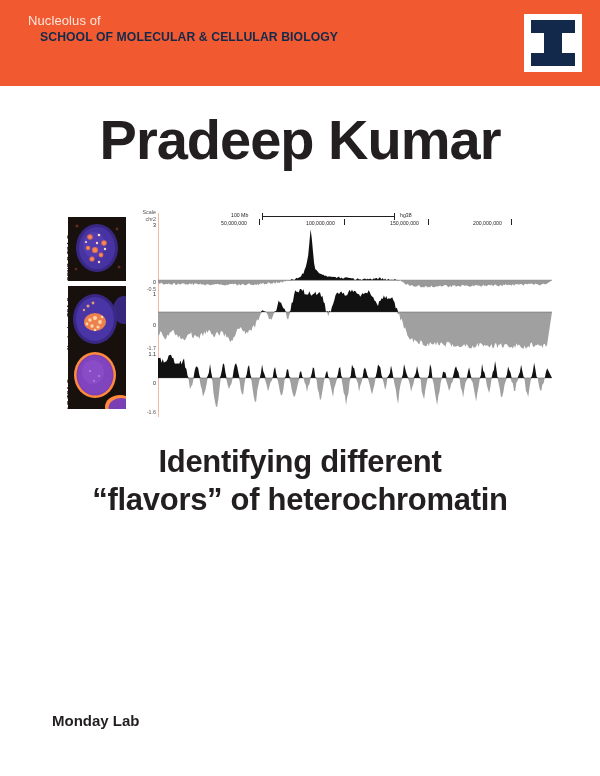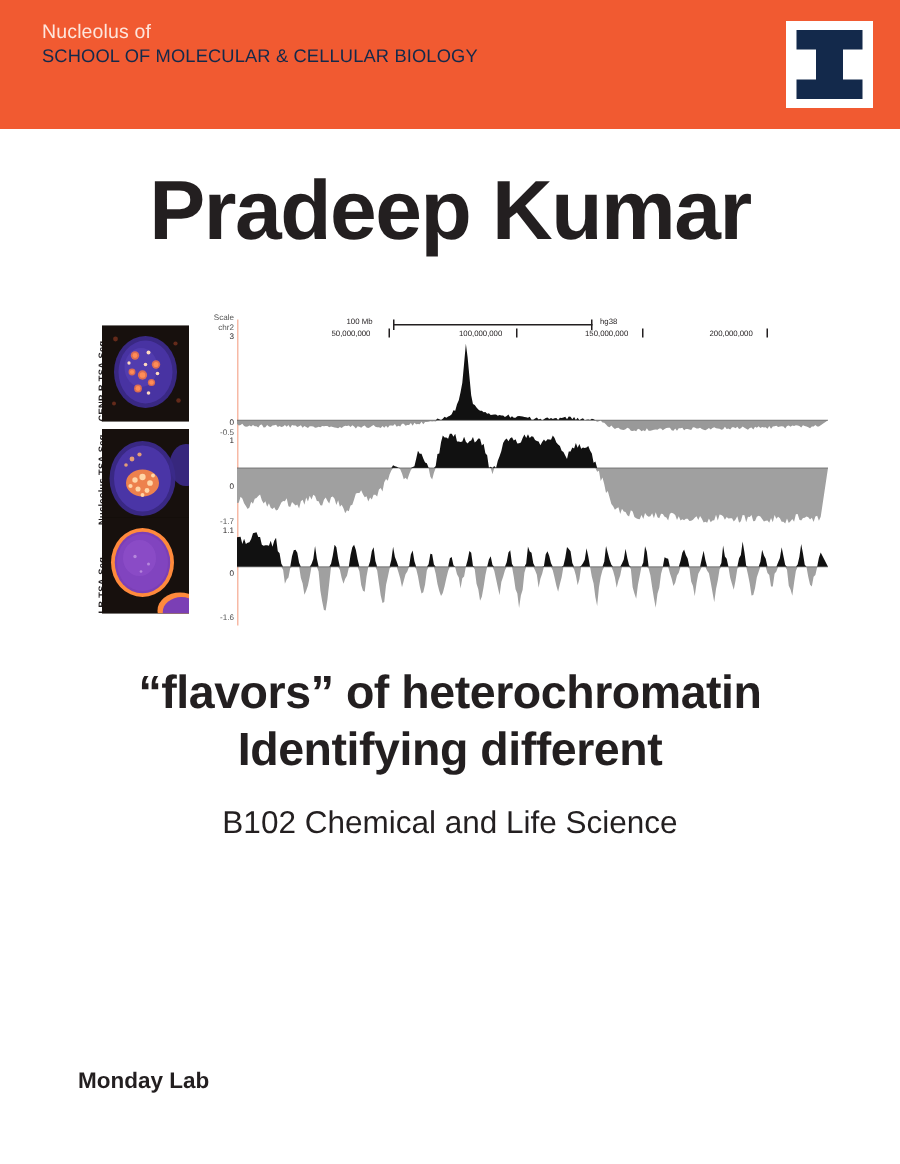--- a/index.html
+++ b/index.html
@@ -23,22 +23,22 @@
   }
   .dept-eyebrow{
     font-size:13px; font-weight:400; color:#fde6dd; letter-spacing:.1px;
     line-height:17px;
   }
   .dept-title{
     font-size:27px; font-weight:700; color:#ffffff; letter-spacing:-.4px;
     line-height:32px; white-space:nowrap;
   }
   .dept-sub{
-    font-size:12.2px; font-weight:400; color:#13294b; letter-spacing:.1px;
-    line-height:16px; white-space:nowrap;
+    font-size:12.2px; font-weight:700; color:#13294b; letter-spacing:.1px;
+    line-height:16px; white-space:nowrap;margin-left:12px;
   }
   .block-i-wrap{
     position:absolute; right:16px; top:12px; width:62px; height:62px;
   }
   .block-i-wrap svg{ display:block; width:62px; height:62px; }
 
   
   .speaker-name{
     position:absolute; left:0; top:108px; width:600px;
     text-align:center;
@@ -297,21 +297,20 @@
       <svg id="svg-track-2" viewBox="0 0 394 66" preserveAspectRatio="none" xmlns="http://www.w3.org/2000/svg">
           <path d="M 0 26.89 L 0.00 26.89 L 1.18 26.89 L 2.37 26.89 L 3.55 26.89 L 4.73 26.89 L 5.91 26.89 L 7.10 26.89 L 8.28 26.89 L 9.46 26.89 L 10.65 26.89 L 11.83 26.89 L 13.01 26.89 L 14.19 26.89 L 15.38 26.89 L 16.56 26.89 L 17.74 26.89 L 18.92 26.89 L 20.11 26.89 L 21.29 26.89 L 22.47 26.89 L 23.66 26.89 L 24.84 26.89 L 26.02 26.89 L 27.20 26.89 L 28.39 26.89 L 29.57 26.89 L 30.75 29.01 L 31.94 38.17 L 33.12 35.30 L 34.30 33.96 L 35.48 27.79 L 36.67 26.89 L 37.85 26.89 L 39.03 26.89 L 40.21 26.89 L 41.40 26.89 L 42.58 34.30 L 43.76 37.94 L 44.95 45.45 L 46.13 42.87 L 47.31 39.26 L 48.49 33.55 L 49.68 26.89 L 50.86 26.89 L 52.04 26.89 L 53.23 26.89 L 54.41 29.94 L 55.59 42.80 L 56.77 49.81 L 57.96 55.60 L 59.14 56.01 L 60.32 48.46 L 61.50 37.68 L 62.69 26.89 L 63.87 26.89 L 65.05 26.89 L 66.24 26.89 L 67.42 26.89 L 68.60 29.05 L 69.78 34.38 L 70.97 38.20 L 72.15 34.79 L 73.33 32.88 L 74.52 27.69 L 75.70 26.89 L 76.88 26.89 L 78.06 26.89 L 79.25 26.89 L 80.43 26.89 L 81.61 30.06 L 82.79 38.92 L 83.98 42.88 L 85.16 43.47 L 86.34 33.50 L 87.53 26.98 L 88.71 26.89 L 89.89 26.89 L 91.07 26.89 L 92.26 26.89 L 93.44 29.26 L 94.62 37.89 L 95.81 45.95 L 96.99 51.02 L 98.17 50.33 L 99.35 38.97 L 100.54 33.59 L 101.72 28.06 L 102.90 26.89 L 104.08 26.89 L 105.27 26.89 L 106.45 26.89 L 107.63 30.46 L 108.82 34.70 L 110.00 40.42 L 111.18 36.23 L 112.36 31.79 L 113.55 29.92 L 114.73 26.89 L 115.91 26.89 L 117.10 26.89 L 118.28 26.89 L 119.46 28.27 L 120.64 33.20 L 121.83 39.88 L 123.01 44.59 L 124.19 43.80 L 125.38 38.62 L 126.56 29.28 L 127.74 26.89 L 128.92 26.89 L 130.11 26.89 L 131.29 26.89 L 132.47 31.48 L 133.65 38.35 L 134.84 43.03 L 136.02 46.30 L 137.20 44.27 L 138.39 39.85 L 139.57 34.52 L 140.75 29.71 L 141.93 26.89 L 143.12 26.89 L 144.30 26.89 L 145.48 27.09 L 146.67 31.80 L 147.85 34.07 L 149.03 41.27 L 150.21 34.49 L 151.40 33.27 L 152.58 26.89 L 153.76 26.89 L 154.94 26.89 L 156.13 26.89 L 157.31 26.89 L 158.49 28.43 L 159.68 38.15 L 160.86 41.75 L 162.04 49.44 L 163.22 46.88 L 164.41 40.37 L 165.59 32.52 L 166.77 26.99 L 167.96 26.89 L 169.14 26.89 L 170.32 26.89 L 171.50 29.53 L 172.69 35.08 L 173.87 40.57 L 175.05 45.91 L 176.23 36.97 L 177.42 33.54 L 178.60 29.29 L 179.78 26.89 L 180.97 26.89 L 182.15 26.89 L 183.33 26.89 L 184.51 33.42 L 185.70 41.75 L 186.88 44.61 L 188.06 54.26 L 189.25 46.00 L 190.43 42.15 L 191.61 30.82 L 192.79 26.89 L 193.98 26.89 L 195.16 26.89 L 196.34 26.89 L 197.52 26.89 L 198.71 29.18 L 199.89 32.14 L 201.07 40.75 L 202.26 34.79 L 203.44 31.47 L 204.62 26.89 L 205.80 26.89 L 206.99 26.89 L 208.17 26.89 L 209.35 26.89 L 210.54 29.38 L 211.72 34.10 L 212.90 39.51 L 214.08 43.55 L 215.27 38.33 L 216.45 33.78 L 217.63 26.89 L 218.81 26.89 L 220.00 26.89 L 221.18 26.89 L 222.36 26.89 L 223.55 26.89 L 224.73 28.51 L 225.91 32.65 L 227.09 39.12 L 228.28 34.97 L 229.46 26.89 L 230.64 26.89 L 231.83 26.89 L 233.01 26.89 L 234.19 26.89 L 235.37 26.89 L 236.56 33.58 L 237.74 38.03 L 238.92 47.16 L 240.11 53.03 L 241.29 40.71 L 242.47 33.67 L 243.65 29.17 L 244.84 26.89 L 246.02 26.89 L 247.20 26.89 L 248.38 26.89 L 249.57 26.89 L 250.75 29.62 L 251.93 33.96 L 253.12 40.78 L 254.30 35.96 L 255.48 32.64 L 256.66 26.89 L 257.85 26.89 L 259.03 26.89 L 260.21 26.89 L 261.40 26.89 L 262.58 28.41 L 263.76 40.46 L 264.94 44.61 L 266.13 48.20 L 267.31 38.84 L 268.49 32.80 L 269.67 26.89 L 270.86 26.89 L 272.04 26.89 L 273.22 26.89 L 274.41 28.00 L 275.59 32.42 L 276.77 40.48 L 277.95 47.75 L 279.14 54.15 L 280.32 44.80 L 281.50 40.84 L 282.69 31.60 L 283.87 27.28 L 285.05 26.89 L 286.23 26.89 L 287.42 26.89 L 288.60 31.09 L 289.78 34.75 L 290.96 39.69 L 292.15 37.47 L 293.33 32.60 L 294.51 30.91 L 295.70 26.89 L 296.88 26.89 L 298.06 26.89 L 299.24 26.89 L 300.43 26.89 L 301.61 28.08 L 302.79 36.69 L 303.98 39.69 L 305.16 46.48 L 306.34 37.97 L 307.52 31.44 L 308.71 29.36 L 309.89 26.89 L 311.07 26.89 L 312.25 26.89 L 313.44 29.46 L 314.62 31.21 L 315.80 37.23 L 316.99 43.88 L 318.17 50.49 L 319.35 41.69 L 320.53 35.99 L 321.72 28.44 L 322.90 26.89 L 324.08 26.89 L 325.27 26.89 L 326.45 26.89 L 327.63 27.18 L 328.81 34.15 L 330.00 38.40 L 331.18 42.09 L 332.36 36.05 L 333.54 28.10 L 334.73 26.89 L 335.91 26.89 L 337.09 26.89 L 338.28 26.89 L 339.46 26.89 L 340.64 32.07 L 341.82 38.08 L 343.01 45.93 L 344.19 45.73 L 345.37 40.99 L 346.56 33.77 L 347.74 30.34 L 348.92 26.89 L 350.10 26.89 L 351.29 26.89 L 352.47 26.89 L 353.65 31.08 L 354.84 32.27 L 356.02 39.95 L 357.20 39.97 L 358.38 31.42 L 359.57 29.99 L 360.75 26.89 L 361.93 26.89 L 363.11 26.89 L 364.30 26.89 L 365.48 26.89 L 366.66 28.80 L 367.85 39.55 L 369.03 41.97 L 370.21 46.12 L 371.39 37.45 L 372.58 29.74 L 373.76 26.89 L 374.94 26.89 L 376.13 26.89 L 377.31 26.89 L 378.49 26.89 L 379.67 27.09 L 380.86 33.72 L 382.04 38.91 L 383.22 40.00 L 384.40 33.50 L 385.59 32.25 L 386.77 27.11 L 387.95 26.89 L 389.14 26.89 L 394 26.89 Z" fill="#a0a0a0"></path>
           <path d="M 0 26.89 L 0.00 7.11 L 1.18 6.94 L 2.37 6.86 L 3.55 11.70 L 4.73 8.11 L 5.91 11.71 L 7.10 10.86 L 8.28 10.57 L 9.46 8.41 L 10.65 4.57 L 11.83 4.12 L 13.01 3.87 L 14.19 7.06 L 15.38 7.01 L 16.56 12.14 L 17.74 12.84 L 18.92 12.48 L 20.11 12.46 L 21.29 12.76 L 22.47 9.44 L 23.66 13.48 L 24.84 9.57 L 26.02 7.56 L 27.20 16.55 L 28.39 17.89 L 29.57 24.86 L 30.75 26.89 L 31.94 26.89 L 33.12 26.89 L 34.30 26.89 L 35.48 26.89 L 36.67 19.76 L 37.85 15.84 L 39.03 15.42 L 40.21 17.48 L 41.40 24.20 L 42.58 26.89 L 43.76 26.89 L 44.95 26.89 L 46.13 26.89 L 47.31 26.89 L 48.49 26.89 L 49.68 24.99 L 50.86 21.63 L 52.04 13.03 L 53.23 21.40 L 54.41 26.89 L 55.59 26.89 L 56.77 26.89 L 57.96 26.89 L 59.14 26.89 L 60.32 26.89 L 61.50 26.89 L 62.69 24.82 L 63.87 19.37 L 65.05 12.23 L 66.24 13.81 L 67.42 21.52 L 68.60 26.89 L 69.78 26.89 L 70.97 26.89 L 72.15 26.89 L 73.33 26.89 L 74.52 26.89 L 75.70 18.95 L 76.88 13.84 L 78.06 12.19 L 79.25 15.73 L 80.43 22.02 L 81.61 26.89 L 82.79 26.89 L 83.98 26.89 L 85.16 26.89 L 86.34 26.89 L 87.53 26.89 L 88.71 23.34 L 89.89 16.31 L 91.07 13.89 L 92.26 22.94 L 93.44 26.89 L 94.62 26.89 L 95.81 26.89 L 96.99 26.89 L 98.17 26.89 L 99.35 26.89 L 100.54 26.89 L 101.72 26.89 L 102.90 22.14 L 104.08 13.48 L 105.27 20.30 L 106.45 23.37 L 107.63 26.89 L 108.82 26.89 L 110.00 26.89 L 111.18 26.89 L 112.36 26.89 L 113.55 26.89 L 114.73 26.43 L 115.91 18.70 L 117.10 16.01 L 118.28 23.12 L 119.46 26.89 L 120.64 26.89 L 121.83 26.89 L 123.01 26.89 L 124.19 26.89 L 125.38 26.89 L 126.56 26.89 L 127.74 25.21 L 128.92 18.13 L 130.11 18.57 L 131.29 25.30 L 132.47 26.89 L 133.65 26.89 L 134.84 26.89 L 136.02 26.89 L 137.20 26.89 L 138.39 26.89 L 139.57 26.89 L 140.75 26.89 L 141.93 21.11 L 143.12 20.32 L 144.30 25.75 L 145.48 26.89 L 146.67 26.89 L 147.85 26.89 L 149.03 26.89 L 150.21 26.89 L 151.40 26.89 L 152.58 26.62 L 153.76 22.40 L 154.94 16.36 L 156.13 17.51 L 157.31 26.19 L 158.49 26.89 L 159.68 26.89 L 160.86 26.89 L 162.04 26.89 L 163.22 26.89 L 164.41 26.89 L 165.59 26.89 L 166.77 26.89 L 167.96 22.03 L 169.14 19.76 L 170.32 25.69 L 171.50 26.89 L 172.69 26.89 L 173.87 26.89 L 175.05 26.89 L 176.23 26.89 L 177.42 26.89 L 178.60 26.89 L 179.78 23.83 L 180.97 17.36 L 182.15 15.88 L 183.33 25.01 L 184.51 26.89 L 185.70 26.89 L 186.88 26.89 L 188.06 26.89 L 189.25 26.89 L 190.43 26.89 L 191.61 26.89 L 192.79 24.74 L 193.98 13.40 L 195.16 16.60 L 196.34 17.45 L 197.52 24.57 L 198.71 26.89 L 199.89 26.89 L 201.07 26.89 L 202.26 26.89 L 203.44 26.89 L 204.62 26.32 L 205.80 18.61 L 206.99 16.54 L 208.17 19.67 L 209.35 24.43 L 210.54 26.89 L 211.72 26.89 L 212.90 26.89 L 214.08 26.89 L 215.27 26.89 L 216.45 26.89 L 217.63 26.03 L 218.81 20.97 L 220.00 13.61 L 221.18 14.97 L 222.36 16.48 L 223.55 24.31 L 224.73 26.89 L 225.91 26.89 L 227.09 26.89 L 228.28 26.89 L 229.46 26.23 L 230.64 24.44 L 231.83 22.15 L 233.01 14.42 L 234.19 20.06 L 235.37 26.75 L 236.56 26.89 L 237.74 26.89 L 238.92 26.89 L 240.11 26.89 L 241.29 26.89 L 242.47 26.89 L 243.65 26.89 L 244.84 23.57 L 246.02 12.93 L 247.20 17.73 L 248.38 22.19 L 249.57 25.55 L 250.75 26.89 L 251.93 26.89 L 253.12 26.89 L 254.30 26.89 L 255.48 26.89 L 256.66 24.70 L 257.85 22.08 L 259.03 14.88 L 260.21 20.94 L 261.40 25.83 L 262.58 26.89 L 263.76 26.89 L 264.94 26.89 L 266.13 26.89 L 267.31 26.89 L 268.49 26.89 L 269.67 26.83 L 270.86 23.96 L 272.04 13.13 L 273.22 16.79 L 274.41 26.89 L 275.59 26.89 L 276.77 26.89 L 277.95 26.89 L 279.14 26.89 L 280.32 26.89 L 281.50 26.89 L 282.69 26.89 L 283.87 26.89 L 285.05 20.52 L 286.23 21.17 L 287.42 21.55 L 288.60 26.89 L 289.78 26.89 L 290.96 26.89 L 292.15 26.89 L 293.33 26.89 L 294.51 26.89 L 295.70 22.78 L 296.88 17.42 L 298.06 15.31 L 299.24 18.93 L 300.43 21.26 L 301.61 26.89 L 302.79 26.89 L 303.98 26.89 L 305.16 26.89 L 306.34 26.89 L 307.52 26.89 L 308.71 26.89 L 309.89 21.30 L 311.07 16.13 L 312.25 22.25 L 313.44 26.89 L 314.62 26.89 L 315.80 26.89 L 316.99 26.89 L 318.17 26.89 L 319.35 26.89 L 320.53 26.89 L 321.72 26.89 L 322.90 24.30 L 324.08 12.68 L 325.27 19.97 L 326.45 21.49 L 327.63 26.89 L 328.81 26.89 L 330.00 26.89 L 331.18 26.89 L 332.36 26.89 L 333.54 26.89 L 334.73 21.14 L 335.91 19.03 L 337.09 10.08 L 338.28 17.23 L 339.46 26.11 L 340.64 26.89 L 341.82 26.89 L 343.01 26.89 L 344.19 26.89 L 345.37 26.89 L 346.56 26.89 L 347.74 26.89 L 348.92 23.46 L 350.10 15.55 L 351.29 19.28 L 352.47 21.53 L 353.65 26.89 L 354.84 26.89 L 356.02 26.89 L 357.20 26.89 L 358.38 26.89 L 359.57 26.89 L 360.75 23.88 L 361.93 20.92 L 363.11 13.75 L 364.30 19.88 L 365.48 25.60 L 366.66 26.89 L 367.85 26.89 L 369.03 26.89 L 370.21 26.89 L 371.39 26.89 L 372.58 26.89 L 373.76 25.29 L 374.94 20.09 L 376.13 11.70 L 377.31 18.07 L 378.49 25.52 L 379.67 26.89 L 380.86 26.89 L 382.04 26.89 L 383.22 26.89 L 384.40 26.89 L 385.59 26.89 L 386.77 26.89 L 387.95 20.90 L 389.14 17.30 L 394 26.89 Z" fill="#111111"></path>
           <line x1="0" x2="394" y1="26.89" y2="26.89" stroke="#444" stroke-width="0.4"></line>
         </svg>
     </div>
   </div>
 </div>
 
 <div class="talk-title">
+  <div>Identifying different</div>
   <div>“flavors” of heterochromatin</div>
-  <div>Identifying different</div>
 </div>
 
 <div class="event-details">
-  <div>B102 Chemical and Life Science</div>
 </div>
 
 <div class="footer-lab">Monday Lab</div>
 
 </body></html>

